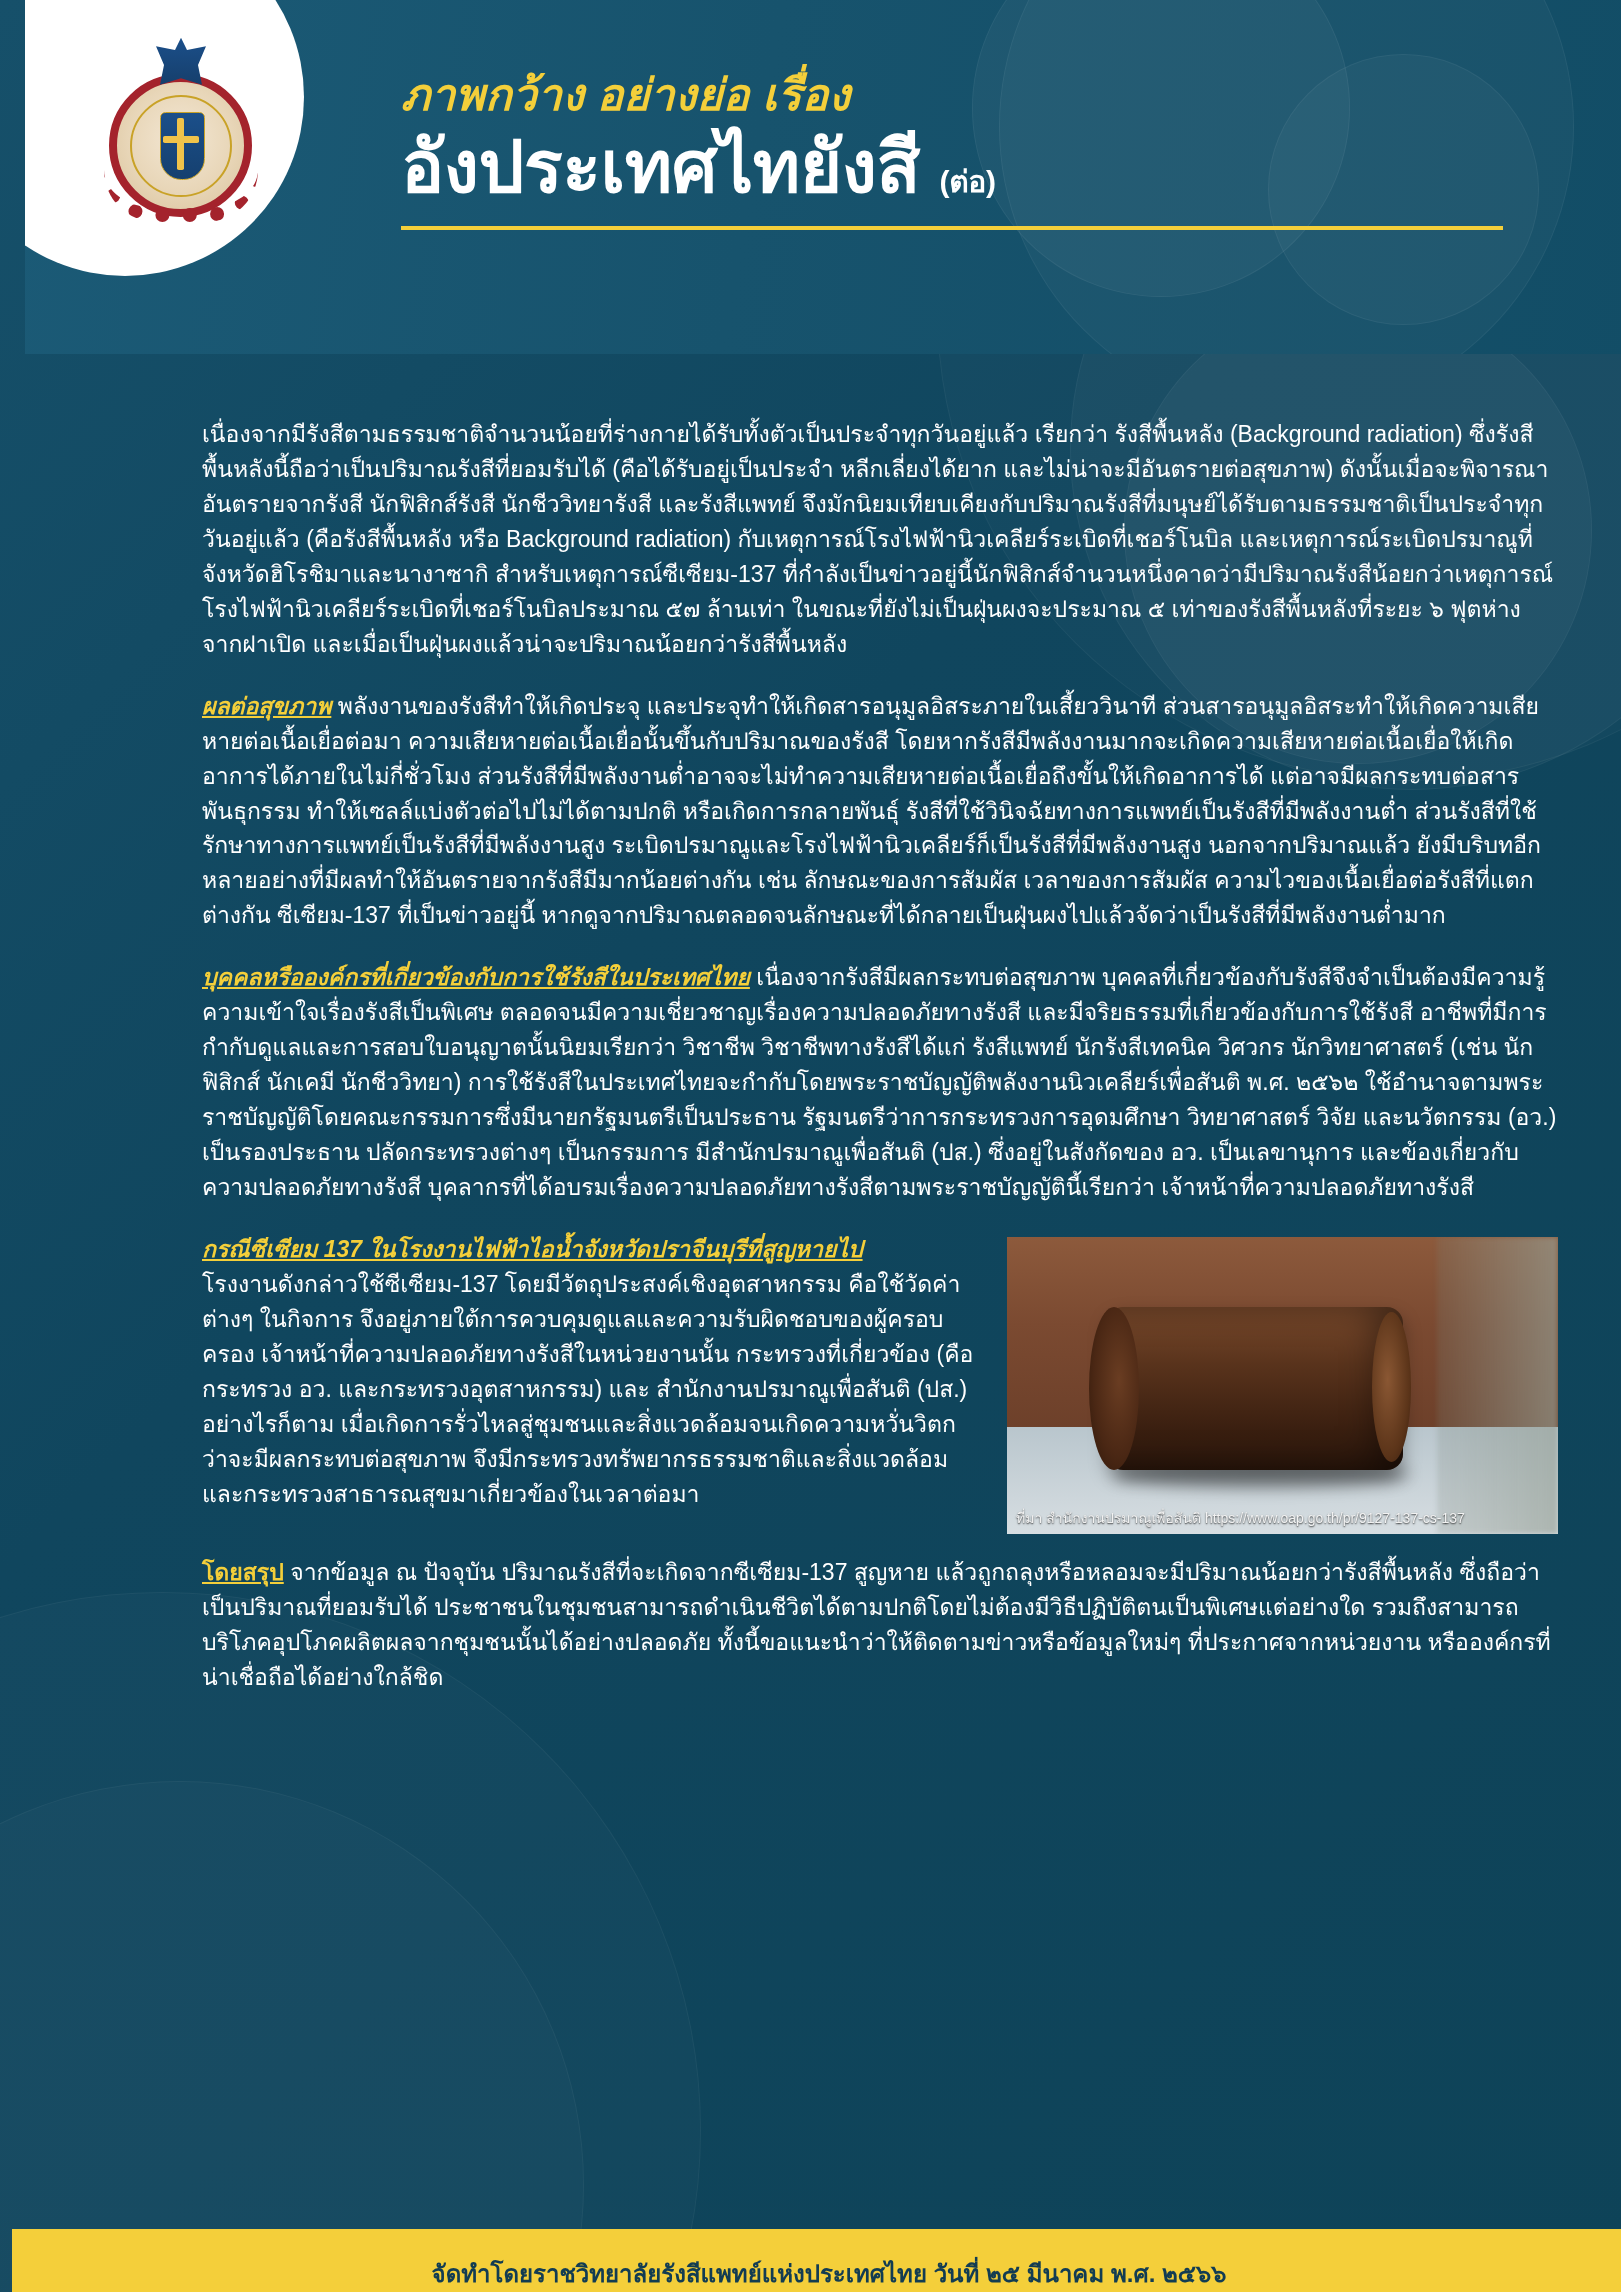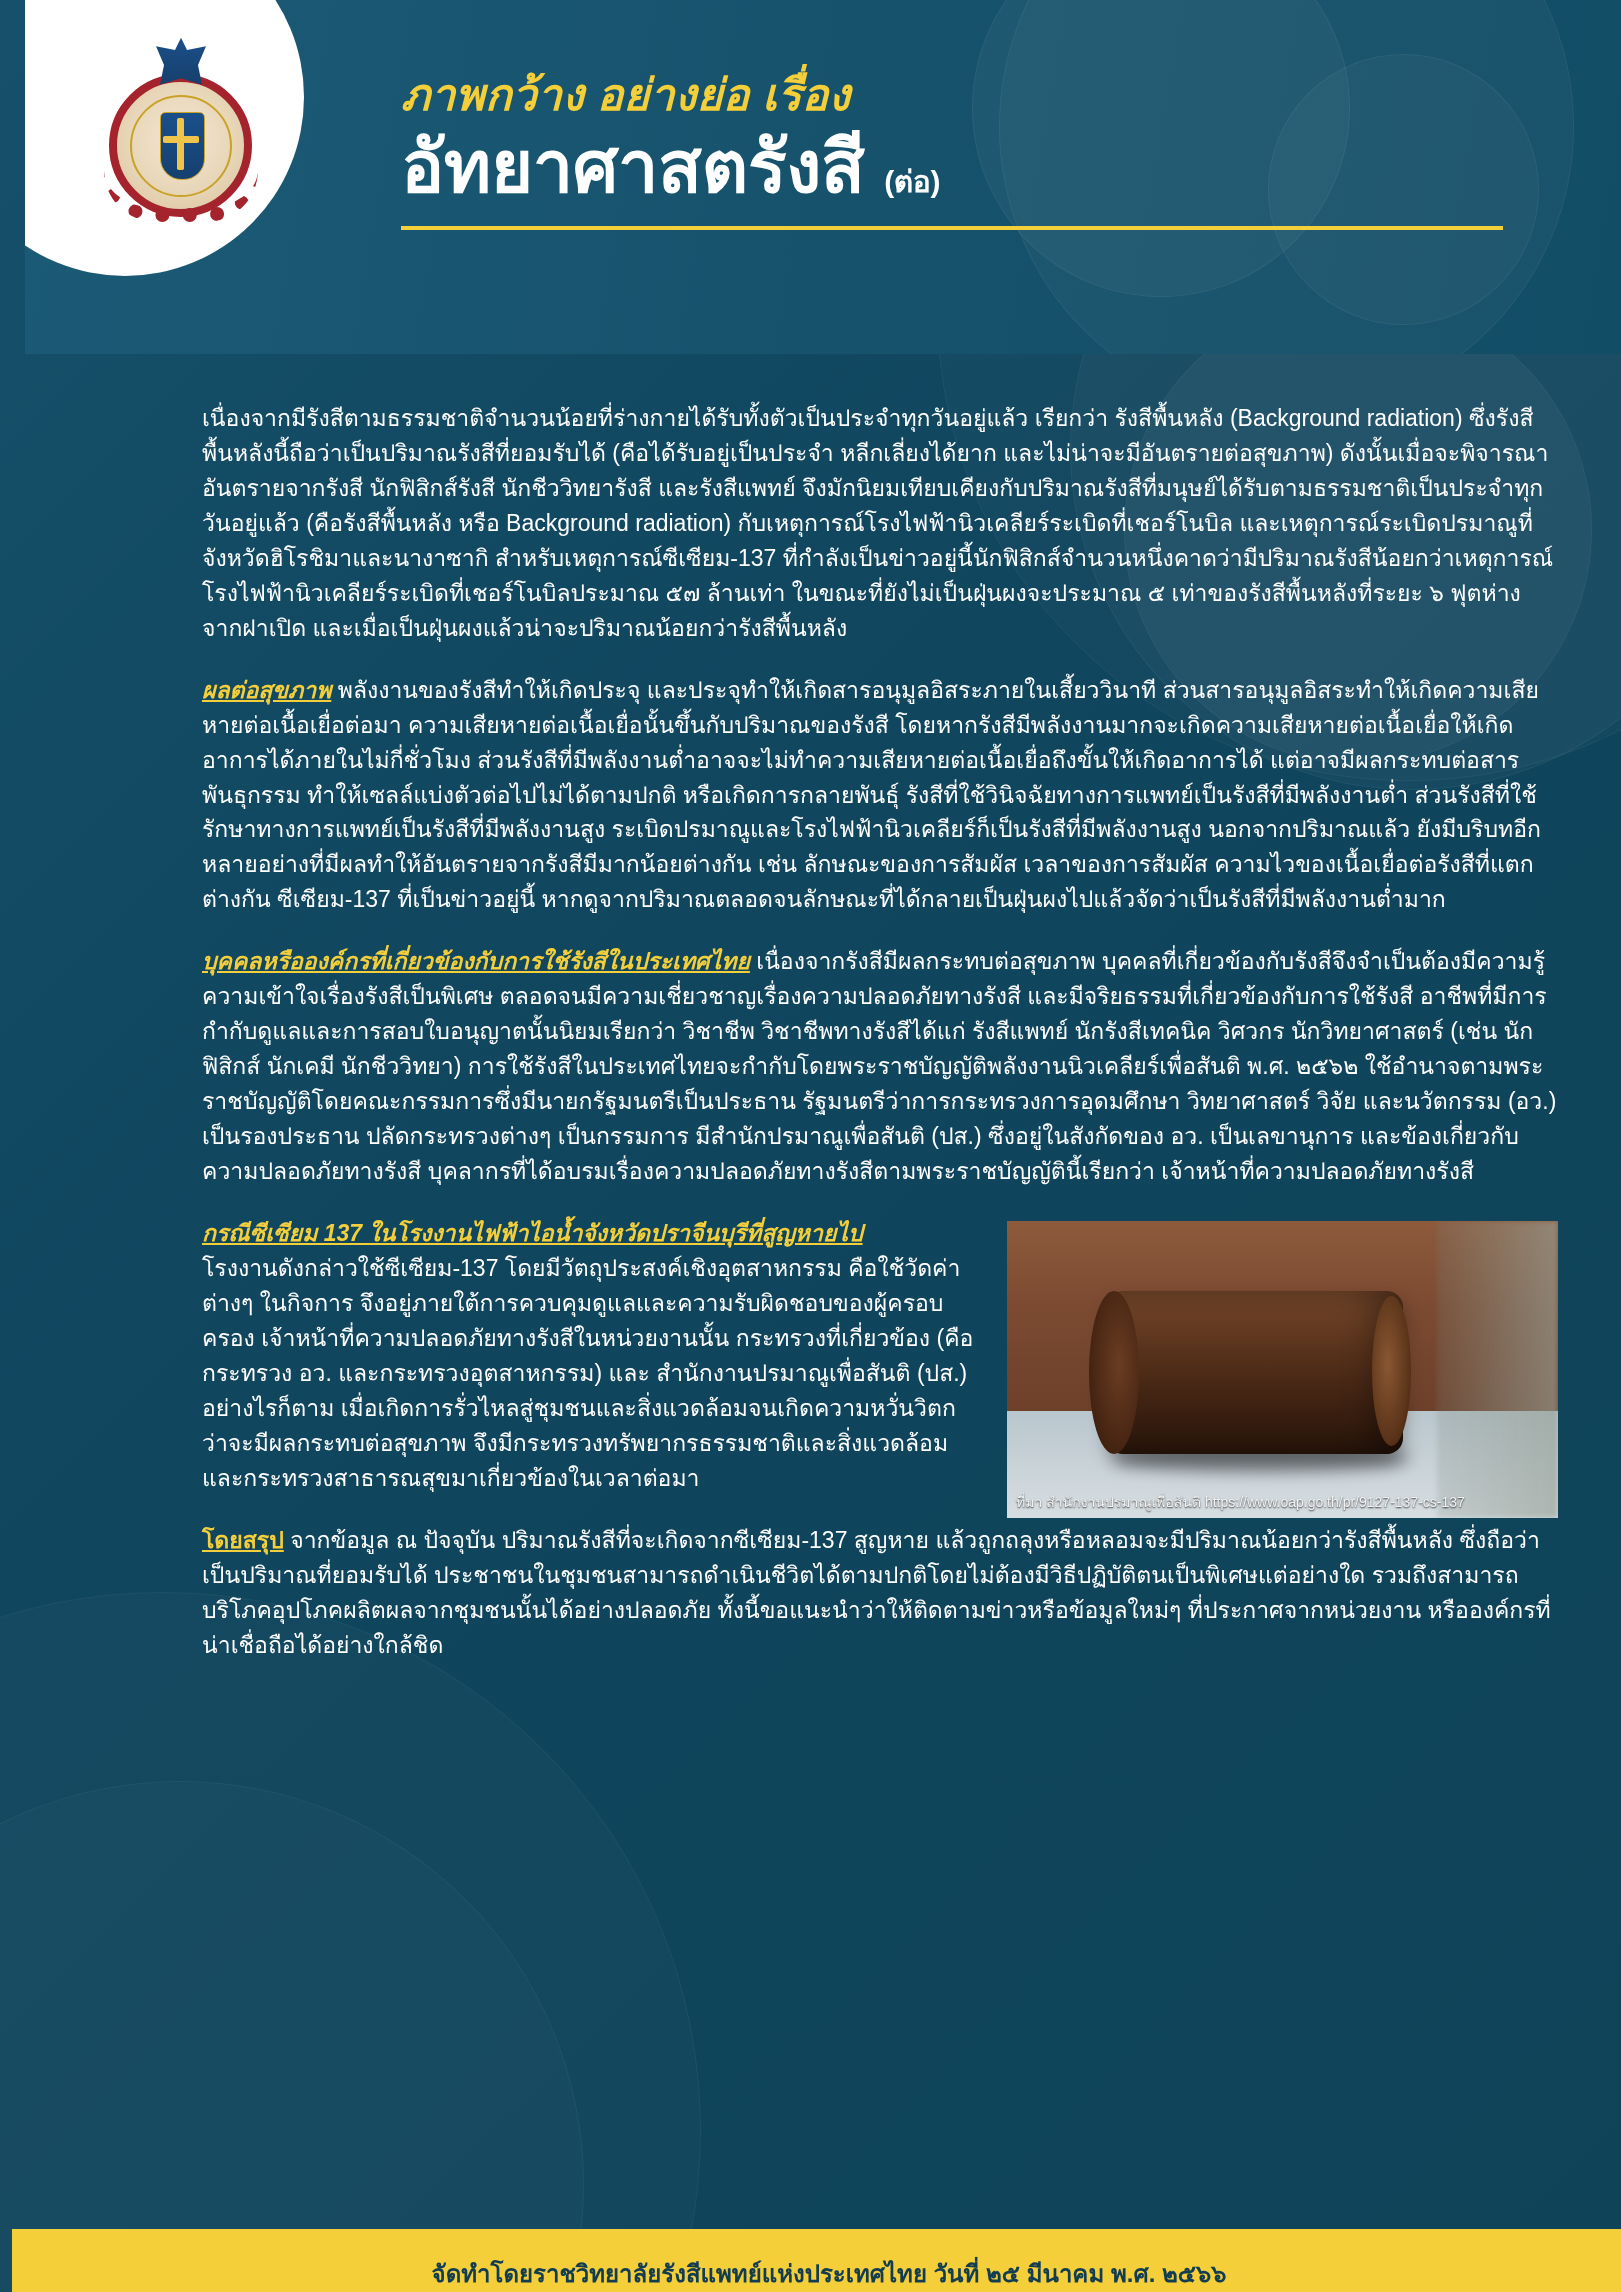--- a/index.html
+++ b/index.html
@@ -165,21 +165,21 @@
 
   
   .content {
     position: relative;
     padding: 47px 88px 0 177px;
     color: #ffffff;
   }
   p.para {
     font-size: 23px;
     line-height: 1.52;
-    margin: 0 0 27px 0;
+    margin: 16px 0 27px 0;
     color: #ffffff;
     text-align: left;
   }
   .lead {
     color: #f4cf3a;
     font-weight: bold;
     font-style: italic;
     text-decoration: underline;
   }
   .lead.nonitalic { font-style: normal; text-align: right; }
@@ -302,21 +302,21 @@
       <div class="ring"></div>
       <div class="garland"></div>
       <div class="inner-shield"></div>
       <div class="cross-v"></div>
       <div class="cross-h"></div>
       <div class="crown"></div>
     </div>
 
     <div class="header-text">
       <p class="kicker">ภาพกว้าง อย่างย่อ เรื่อง</p>
-      <h1 class="bigtitle"><span>อัทยาศาสตรังสี</span> <span class="suffix">(ต่อ)</span></h1>
+      <h1 class="bigtitle"><span>อังประเทศไทยังสี</span> <span class="suffix">(ต่อ)</span></h1>
       <div class="rule"></div>
     </div>
   </div>
 
   <div class="content">
 
     <p class="para">เนื่องจากมีรังสีตามธรรมชาติจำนวนน้อยที่ร่างกายได้รับทั้งตัวเป็นประจำทุกวันอยู่แล้ว เรียกว่า รังสีพื้นหลัง (Background radiation) ซึ่งรังสีพื้นหลังนี้ถือว่าเป็นปริมาณรังสีที่ยอมรับได้ (คือได้รับอยู่เป็นประจำ หลีกเลี่ยงได้ยาก และไม่น่าจะมีอันตรายต่อสุขภาพ) ดังนั้นเมื่อจะพิจารณาอันตรายจากรังสี นักฟิสิกส์รังสี นักชีววิทยารังสี และรังสีแพทย์ จึงมักนิยมเทียบเคียงกับปริมาณรังสีที่มนุษย์ได้รับตามธรรมชาติเป็นประจำทุกวันอยู่แล้ว (คือรังสีพื้นหลัง หรือ Background radiation) กับเหตุการณ์โรงไฟฟ้านิวเคลียร์ระเบิดที่เชอร์โนบิล และเหตุการณ์ระเบิดปรมาณูที่จังหวัดฮิโรชิมาและนางาซากิ สำหรับเหตุการณ์ซีเซียม-137 ที่กำลังเป็นข่าวอยู่นี้นักฟิสิกส์จำนวนหนึ่งคาดว่ามีปริมาณรังสีน้อยกว่าเหตุการณ์โรงไฟฟ้านิวเคลียร์ระเบิดที่เชอร์โนบิลประมาณ ๕๗ ล้านเท่า ในขณะที่ยังไม่เป็นฝุ่นผงจะประมาณ ๕ เท่าของรังสีพื้นหลังที่ระยะ ๖ ฟุตห่างจากฝาเปิด และเมื่อเป็นฝุ่นผงแล้วน่าจะปริมาณน้อยกว่ารังสีพื้นหลัง</p>
 
     <p class="para"><span class="lead">ผลต่อสุขภาพ</span><span> พลังงานของรังสีทำให้เกิดประจุ และประจุทำให้เกิดสารอนุมูลอิสระภายในเสี้ยววินาที ส่วนสารอนุมูลอิสระทำให้เกิดความเสียหายต่อเนื้อเยื่อต่อมา ความเสียหายต่อเนื้อเยื่อนั้นขึ้นกับปริมาณของรังสี โดยหากรังสีมีพลังงานมากจะเกิดความเสียหายต่อเนื้อเยื่อให้เกิดอาการได้ภายในไม่กี่ชั่วโมง ส่วนรังสีที่มีพลังงานต่ำอาจจะไม่ทำความเสียหายต่อเนื้อเยื่อถึงขั้นให้เกิดอาการได้ แต่อาจมีผลกระทบต่อสารพันธุกรรม ทำให้เซลล์แบ่งตัวต่อไปไม่ได้ตามปกติ หรือเกิดการกลายพันธุ์ รังสีที่ใช้วินิจฉัยทางการแพทย์เป็นรังสีที่มีพลังงานต่ำ ส่วนรังสีที่ใช้รักษาทางการแพทย์เป็นรังสีที่มีพลังงานสูง ระเบิดปรมาณูและโรงไฟฟ้านิวเคลียร์ก็เป็นรังสีที่มีพลังงานสูง นอกจากปริมาณแล้ว ยังมีบริบทอีกหลายอย่างที่มีผลทำให้อันตรายจากรังสีมีมากน้อยต่างกัน เช่น ลักษณะของการสัมผัส เวลาของการสัมผัส ความไวของเนื้อเยื่อต่อรังสีที่แตกต่างกัน ซีเซียม-137 ที่เป็นข่าวอยู่นี้ หากดูจากปริมาณตลอดจนลักษณะที่ได้กลายเป็นฝุ่นผงไปแล้วจัดว่าเป็นรังสีที่มีพลังงานต่ำมาก</span></p>
 

